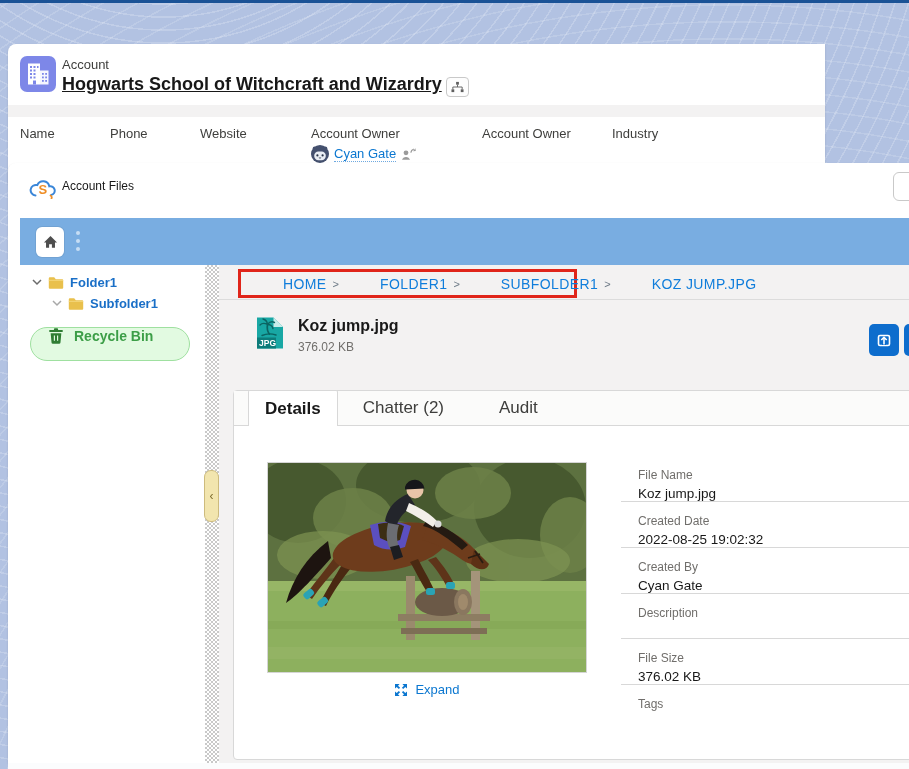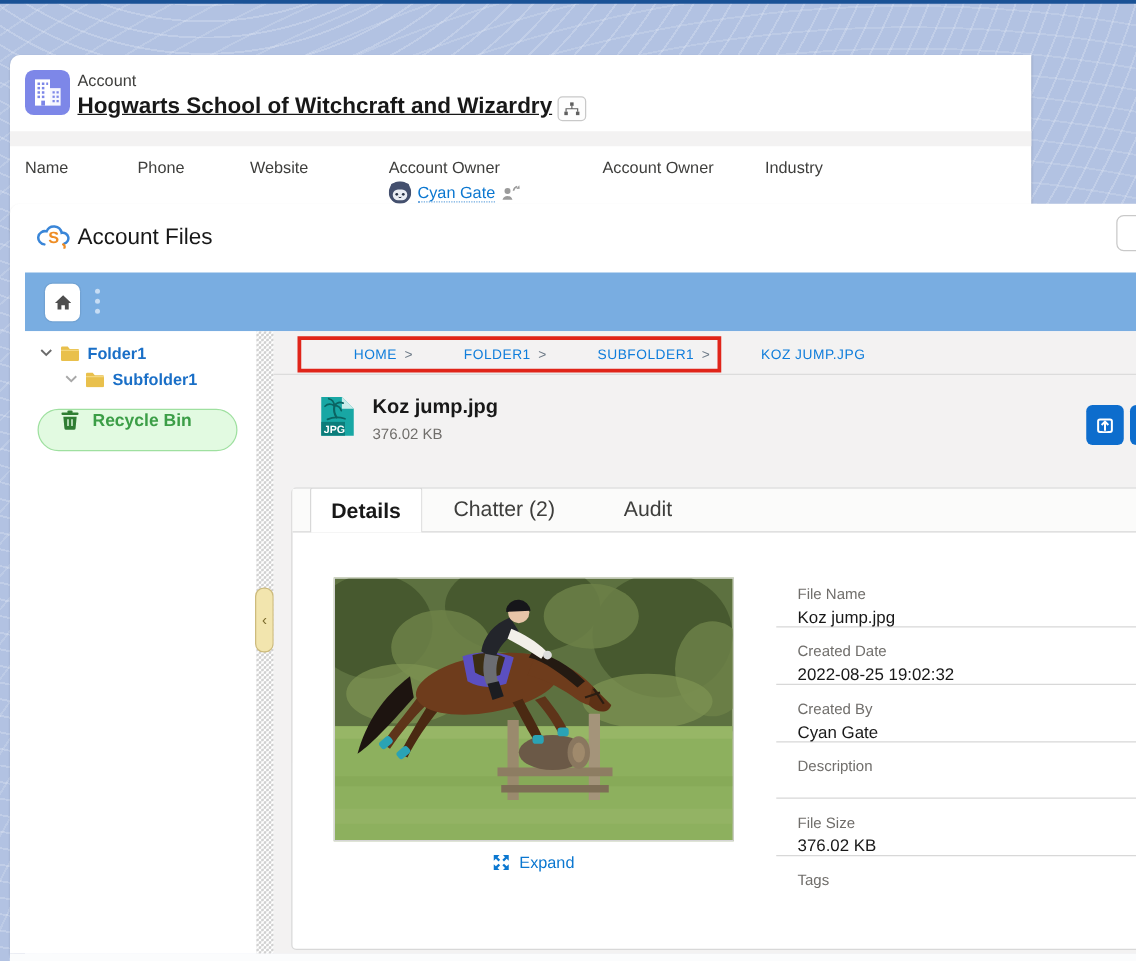--- a/index.html
+++ b/index.html
@@ -26,21 +26,21 @@
   .hl-grayband { position:absolute; left:0; top:61px; width:100%; height:12px; background:#f3f2f2; }
   .fld-label { position:absolute; top:82px; font-size:13px; color:#3e3e3c; }
   .owner-cell { position:absolute; left:303px; top:101px; display:flex; align-items:center; gap:5px; }
   .owner-link { font-size:13px; color:#0b77d0; border-bottom:1px dotted #6ea9e0; cursor:pointer; }
 
   
   .files-card { position:absolute; left:8px; top:163px; width:901px; height:600px;
     background:#fff; border-radius:8px 0 0 0; box-shadow:0 1px 2px rgba(0,0,0,.15); }
   .files-head { position:absolute; left:0; top:0; width:100%; height:55px; }
   .cloud-icon { position:absolute; left:20px; top:15px; }
-  .files-title { position:absolute; left:54px; top:16px; font-size:18px; color:#181818; }
+  .files-title { position:absolute; left:54px; top:16px; font-size:12px; color:#181818; }
   .head-partial-btn { position:absolute; left:885px; top:9px; width:34px; height:29px;
     background:#fff; border:1px solid #c9c9c9; border-radius:6px; }
 
   .toolbar { position:absolute; left:12px; top:55px; width:889px; height:47px; background:#79ade1; }
   .home-btn { position:absolute; left:16px; top:9px; width:28px; height:30px; background:#fff;
     border-radius:6px; display:flex; align-items:center; justify-content:center;
     box-shadow:0 0 0 1px rgba(0,0,0,.06); }
   .kebab { position:absolute; left:56px; top:13px; width:4px; cursor:pointer; }
   .kebab i { display:block; width:4px; height:4px; border-radius:50%; background:#c7ddf4; margin-bottom:4px; }
 
@@ -61,21 +61,21 @@
   .split-handle { position:absolute; left:-1px; top:205px; width:15px; height:52px;
     background:#f2e5ae; border:1px solid #cdbb7d; border-radius:7px;
     display:flex; align-items:center; justify-content:center;
     font-size:12px; color:#7c6c2e; cursor:pointer; }
 
   .content { position:absolute; left:211px; top:102px; width:690px; height:498px; background:#f3f2f2; }
   .crumb-strip { position:relative; height:35px; border-bottom:1px solid #dcdcdc; }
   .red-box { position:absolute; left:19px; top:4px; width:339px; height:29px;
     border:3px solid #e0251a; display:flex; align-items:center; padding-left:7px; }
   .crumb { display:flex; align-items:center; white-space:nowrap; }
-  .crumb a { font-size:11px; letter-spacing:.4px; color:#0f7ddb; text-decoration:none; cursor:pointer;padding-left:35px; }
+  .crumb a { font-size:14px; letter-spacing:.4px; color:#0f7ddb; text-decoration:none; cursor:pointer;padding-left:35px; }
   .crumb .sep { font-size:11px; color:#6d7a87; margin:0 6px; }
 
   .file-head { position:relative; height:89px; }
   .jpg-icon { position:absolute; left:36px; top:16px; }
   .file-title { position:absolute; left:79px; top:17px; font-size:16px; font-weight:bold; color:#181818; }
   .file-size { position:absolute; left:79px; top:40px; font-size:12px; color:#706e6b; }
   .blue-btn { position:absolute; top:24px; width:30px; height:32px; background:#0d6dcd;
     border:none; border-radius:5px; display:flex; align-items:center; justify-content:center; cursor:pointer; }
   .blue-btn.b1 { left:650px; } .blue-btn.b2 { left:685px; width:30px; }
 

